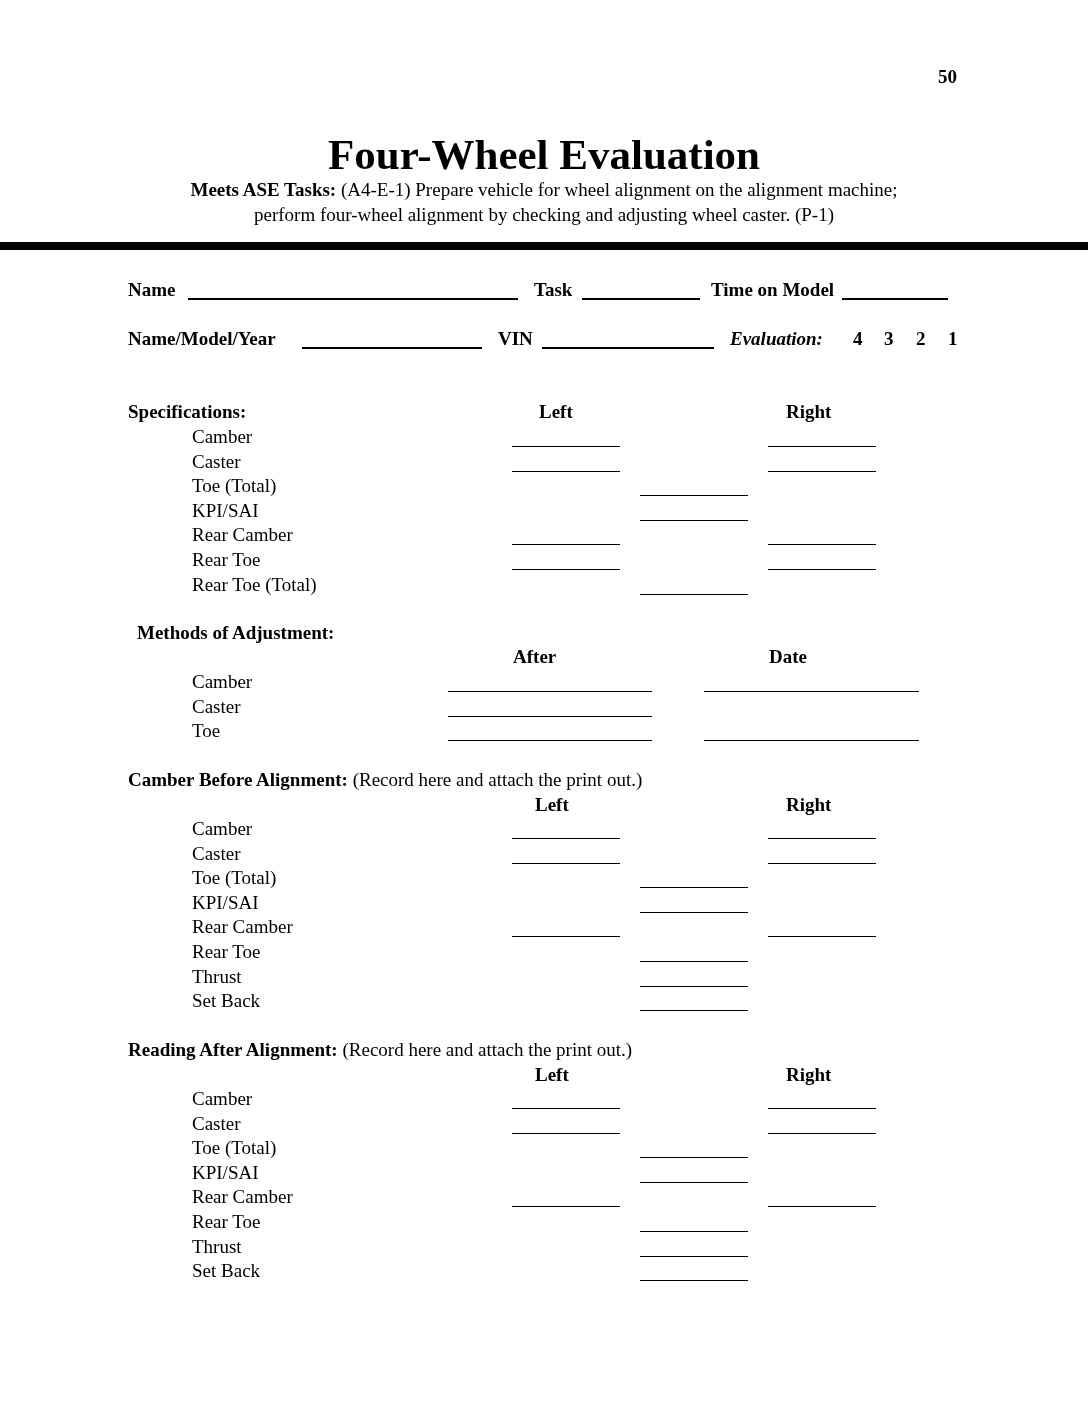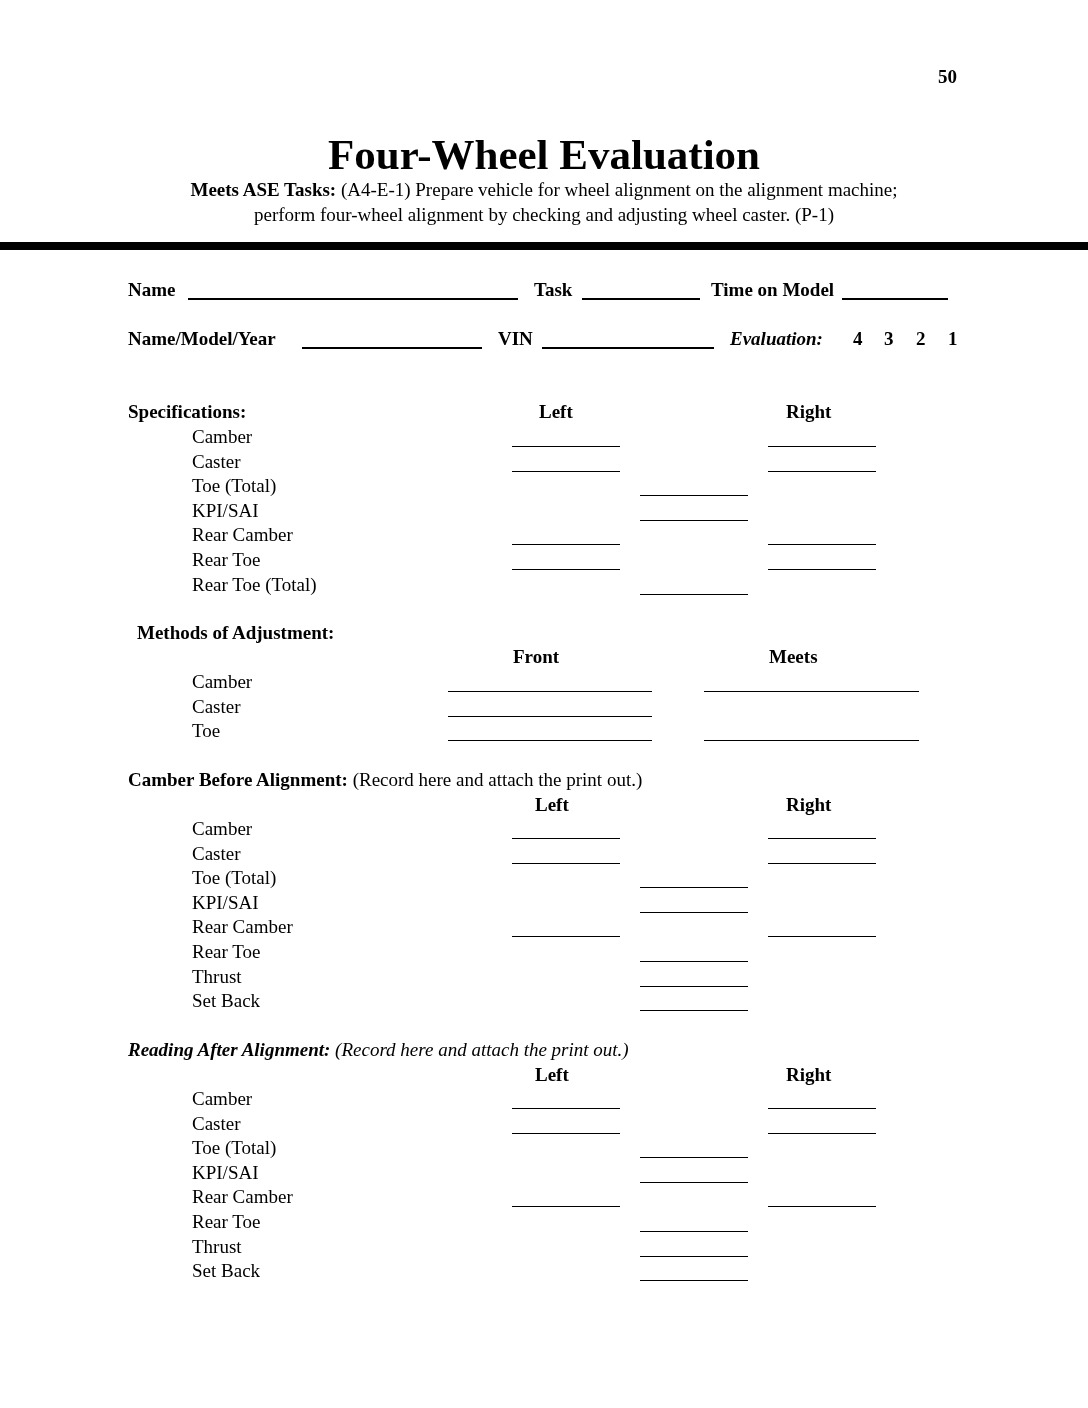--- a/index.html
+++ b/index.html
@@ -80,22 +80,22 @@
     <div class="line" style="left: 512px; width: 108px; top: 569px;"></div>
     <input class="field" style="left: 512px; width: 108px; top: 550px; height: 18px;">
     <div class="line" style="left: 768px; width: 108px; top: 569px;"></div>
     <input class="field" style="left: 768px; width: 108px; top: 550px; height: 18px;">
     <div class="abs t" style="left: 192px; top: 573.6px;">Rear Toe (Total)</div>
     <div class="line" style="left: 640px; width: 108px; top: 593.6px;"></div>
     <input class="field" style="left: 640px; width: 108px; top: 574.6px; height: 18px;">
   </div>
 
 <div class="abs t b" style="left:128px;top:622px;margin-left:9px;">Methods of Adjustment:</div>
-<div class="abs t b" style="left:513px;top:646px;">Front</div>
-<div class="abs t b" style="left:769px;top:646px;">Meets</div>
+<div class="abs t b" style="left:513px;top:646px;">After</div>
+<div class="abs t b" style="left:769px;top:646px;">Date</div>
 <div id="methods-rows">
     <div class="abs t" style="left: 192px; top: 671px;">Camber</div>
     <div class="line" style="left: 448px; width: 204px; top: 691px;"></div>
     <input class="field" style="left: 448px; width: 204px; top: 672px; height: 18px;">
     <div class="line" style="left: 704px; width: 215px; top: 691px;"></div>
     <input class="field" style="left: 704px; width: 215px; top: 672px; height: 18px;">
     <div class="abs t" style="left: 192px; top: 695.6px;">Caster</div>
     <div class="line" style="left: 448px; width: 204px; top: 715.6px;"></div>
     <input class="field" style="left: 448px; width: 204px; top: 696.6px; height: 18px;">
     <div class="abs t" style="left: 192px; top: 720.2px;">Toe</div>
@@ -134,21 +134,21 @@
     <div class="line" style="left: 640px; width: 108px; top: 961px;"></div>
     <input class="field" style="left: 640px; width: 108px; top: 942px; height: 18px;">
     <div class="abs t" style="left: 192px; top: 965.6px;">Thrust</div>
     <div class="line" style="left: 640px; width: 108px; top: 985.6px;"></div>
     <input class="field" style="left: 640px; width: 108px; top: 966.6px; height: 18px;">
     <div class="abs t" style="left: 192px; top: 990.2px;">Set Back</div>
     <div class="line" style="left: 640px; width: 108px; top: 1010.2px;"></div>
     <input class="field" style="left: 640px; width: 108px; top: 991.2px; height: 18px;">
   </div>
 
-<div class="abs t" style="left:128px;top:1039px;font-style:italic;"><span class="b">Reading After Alignment:</span><span>  (Record here and attach the print out.)</span></div>
+<div class="abs t" style="left:128px;top:1039px;"><span class="b">Reading After Alignment:</span><span>  (Record here and attach the print out.)</span></div>
 <div class="abs t b" style="left:535px;top:1064px;">Left</div>
 <div class="abs t b" style="left:786px;top:1064px;">Right</div>
 <div id="after-rows">
     <div class="abs t" style="left: 192px; top: 1088px;">Camber</div>
     <div class="line" style="left: 512px; width: 108px; top: 1108px;"></div>
     <input class="field" style="left: 512px; width: 108px; top: 1089px; height: 18px;">
     <div class="line" style="left: 768px; width: 108px; top: 1108px;"></div>
     <input class="field" style="left: 768px; width: 108px; top: 1089px; height: 18px;">
     <div class="abs t" style="left: 192px; top: 1112.6px;">Caster</div>
     <div class="line" style="left: 512px; width: 108px; top: 1132.6px;"></div>

